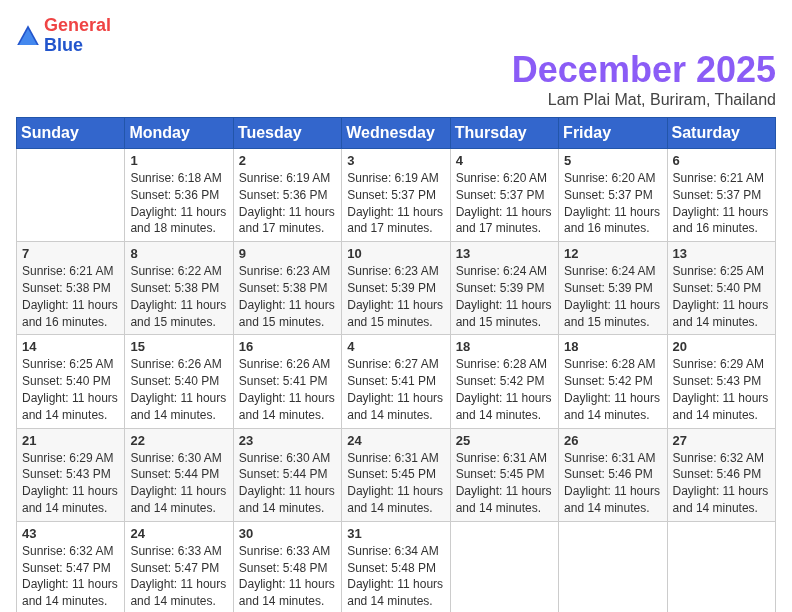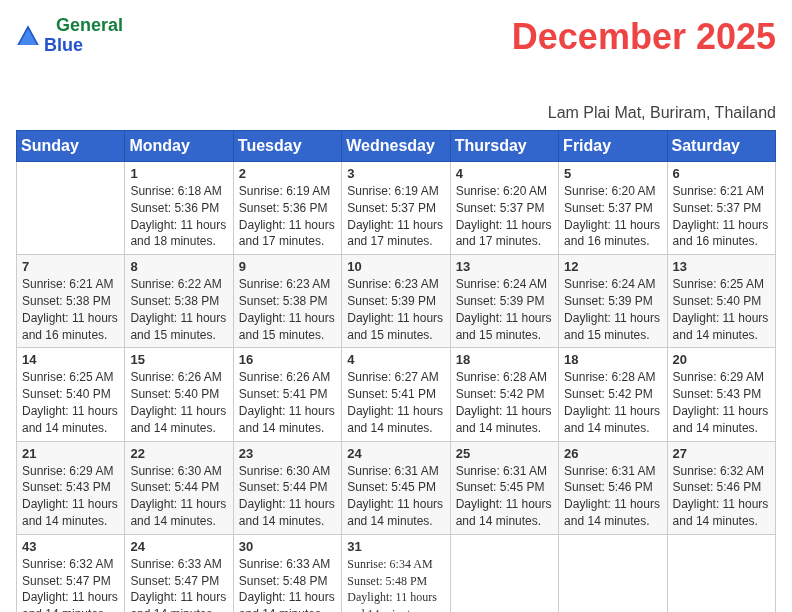--- a/index.html
+++ b/index.html
@@ -20,39 +20,39 @@
       display: flex;
       align-items: center;
     }
     .logo-text {
       display: flex;
       flex-direction: column;
       font-size: 18px;
       font-weight: bold;
       line-height: 1.1;
     }
-    .logo-general { color: #15803d; margin-left: 12px; }
+    .logo-general { color: #ef4444; }
     .logo-blue { color: #2255cc; }
     .logo-icon {
       width: 24px;
       height: 24px;
       margin-right: 4px;
     }
     .title-block {
       text-align: right;
     }
     .month-title {
       font-size: 36px;
       font-weight: bold;
-      color: #ef4444;
+      color: #8b5cf6;
+      margin-top: 33px;
     }
     .location {
       font-size: 16px;
       color: #444;
-      margin-top: 46px;
     }
     .calendar {
       width: 100%;
       border-collapse: collapse;
       border: 1px solid #ccc;
     }
     .calendar th {
       background: #3366cc;
       color: #fff;
       padding: 6px 4px;
@@ -337,21 +337,21 @@
         </td>
         <td>
           <span class="day-num">30</span>
           <div class="day-info" style="white-space: pre-line;">Sunrise: 6:33 AM
 Sunset: 5:48 PM
 Daylight: 11 hours
 and 14 minutes.</div>
         </td>
         <td>
           <span class="day-num">31</span>
-          <div class="day-info" style="white-space: pre-line; font-family: Liberation Serif, serif;">Sunrise: 6:34 AM
+          <div class="day-info" style="white-space: pre-line;">Sunrise: 6:34 AM
 Sunset: 5:48 PM
 Daylight: 11 hours
 and 14 minutes.</div>
         </td>
         <td class="empty-cell"></td>
         <td class="empty-cell"></td>
         <td class="empty-cell"></td>
       </tr>
     </tbody>
 </table>

